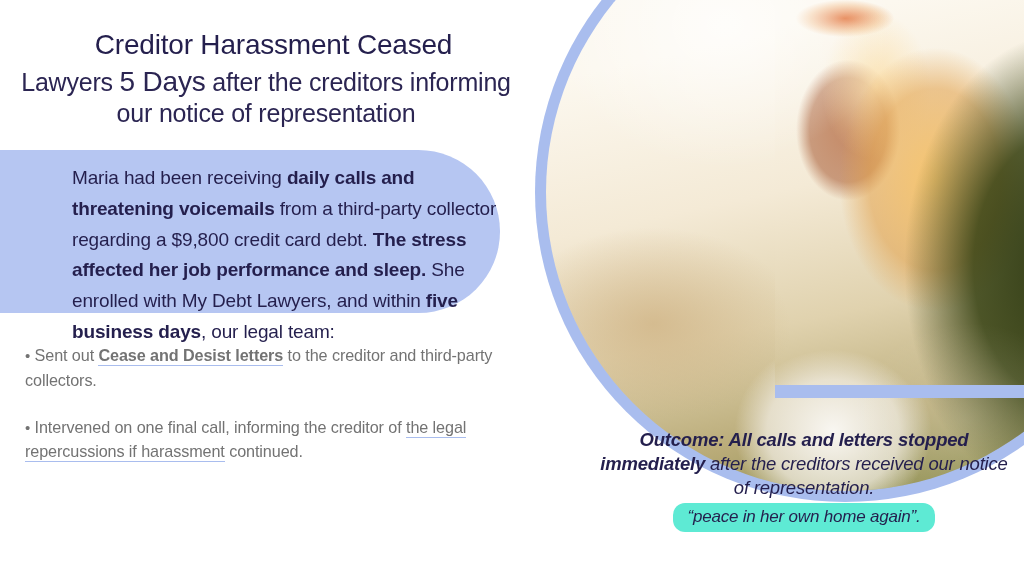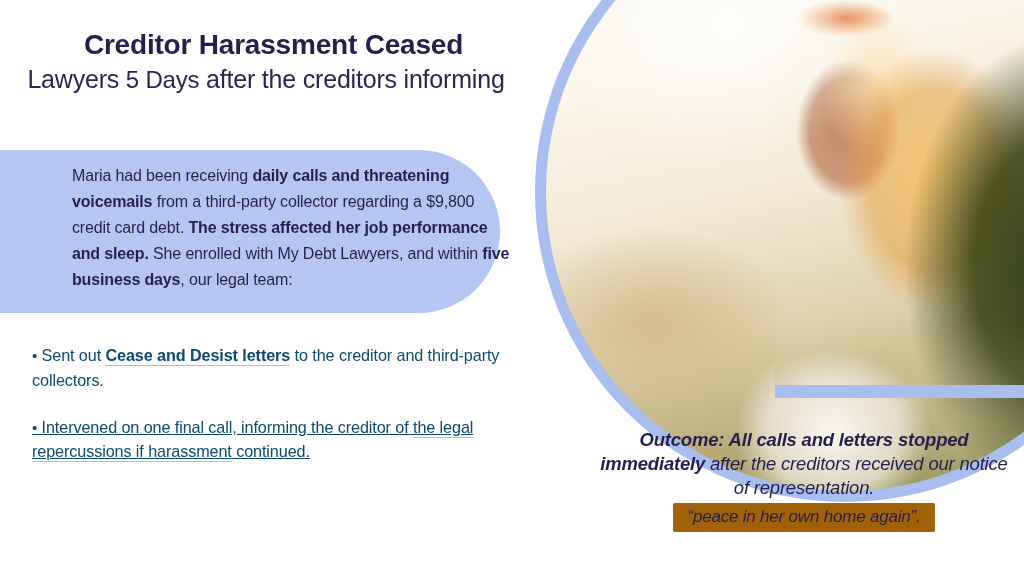--- a/index.html
+++ b/index.html
@@ -78,33 +78,33 @@
   .headline{
     position:absolute;
     left:0px;top:28px;width:532px;
     text-align:center;
     line-height:1.18;
     letter-spacing:-0.2px;
   }
   .headline .l1{
     display:block;
     font-size:28px;
-    font-weight:700;
+    font-weight:400;
     color:#241F4D;
     padding-left:15px;
   }
   .headline .l2{
     display:block;
     font-size:25px;
     font-weight:400;
     color:#2B2552;
     margin-top:4px;
   }
   .headline .l2 .big{
-    font-size:24px;
+    font-size:28px;
     font-weight:500;
   }
   .headline .l3{
     display:block;
     font-size:25px;
     font-weight:400;
     color:#2B2552;
     margin-top:1px;
   }
 
@@ -112,38 +112,38 @@
     position:absolute;
     left:-40px;top:150px;
     width:540px;height:163px;
     background:#B6C6F2;
     border-radius:0 120px 120px 0;
   }
   .story-text{
     position:absolute;
     left:72px;top:163px;
     width:440px;
-    font-size:16px;
+    font-size:19px;
     line-height:1.62;
     color:#241F4D;
     letter-spacing:-0.15px;
   }
   .story-text b{font-weight:700;}
 
   .bullets{
     position:absolute;
-    left:32px;top:343px;
+    left:25px;top:343px;
     width:480px;
     font-size:16.2px;
     line-height:1.50;
-    color:#0c4a6e;
+    color:#737373;
     letter-spacing:-0.1px;
   }
   .bullet{margin-bottom:23px;}
-  .bullet:last-child{margin-bottom:12px;text-decoration:underline;}
+  .bullet:last-child{margin-bottom:12px;}
   .bullet .dot{font-size:15px;}
   .bullet b{font-weight:700;}
   .ul-blue{
     border-bottom:1.6px solid #A9BDEE;
     padding-bottom:1px;
   }
 
   
   .outcome{
     position:absolute;
@@ -163,22 +163,22 @@
   .outcome .sub{
     font-size:17px;
     font-weight:500;
     margin-top:2px;
   }
   .outcome .quote-wrap{margin-top:3px;}
   .outcome .quote{
     display:inline-block;
     font-size:17px;
     font-weight:500;
-    background:#a16207;
-    border-radius:2px;
+    background:#5eead4;
+    border-radius:12px;
     padding:3px 14px 4px 14px;
   }
 </style>
 </head>
 <body>
 
 <div class="stage">
 
   <div class="hero-wrap">
     <div class="hero-ring"></div>
@@ -191,20 +191,21 @@
       <div class="bleed-photo">
         <div class="hero-photo"></div>
       </div>
     </div>
   </div>
   <div class="bleed-band"></div>
 
   <div class="headline">
     <span class="l1">Creditor Harassment Ceased</span>
     <span class="l2"><span>Lawyers </span><span class="big">5 Days</span><span> after the creditors informing</span></span>
+    <span class="l3">our notice of representation</span>
   </div>
 
   <div class="story-panel"></div>
   <div class="story-text"><span>Maria had been receiving </span><b>daily calls and threatening voicemails</b><span> from a third-party collector regarding a $9,800 credit card debt. </span><b>The stress affected her job performance and sleep.</b><span> She enrolled with My Debt Lawyers, and within </span><b>five business days</b><span>, our legal team:</span></div>
 
   <div class="bullets">
 
     <div class="bullet"><span class="dot">•</span><span> Sent out </span><b class="ul-blue">Cease and Desist letters</b><span> to the creditor and third-party collectors.</span></div>
 
 

